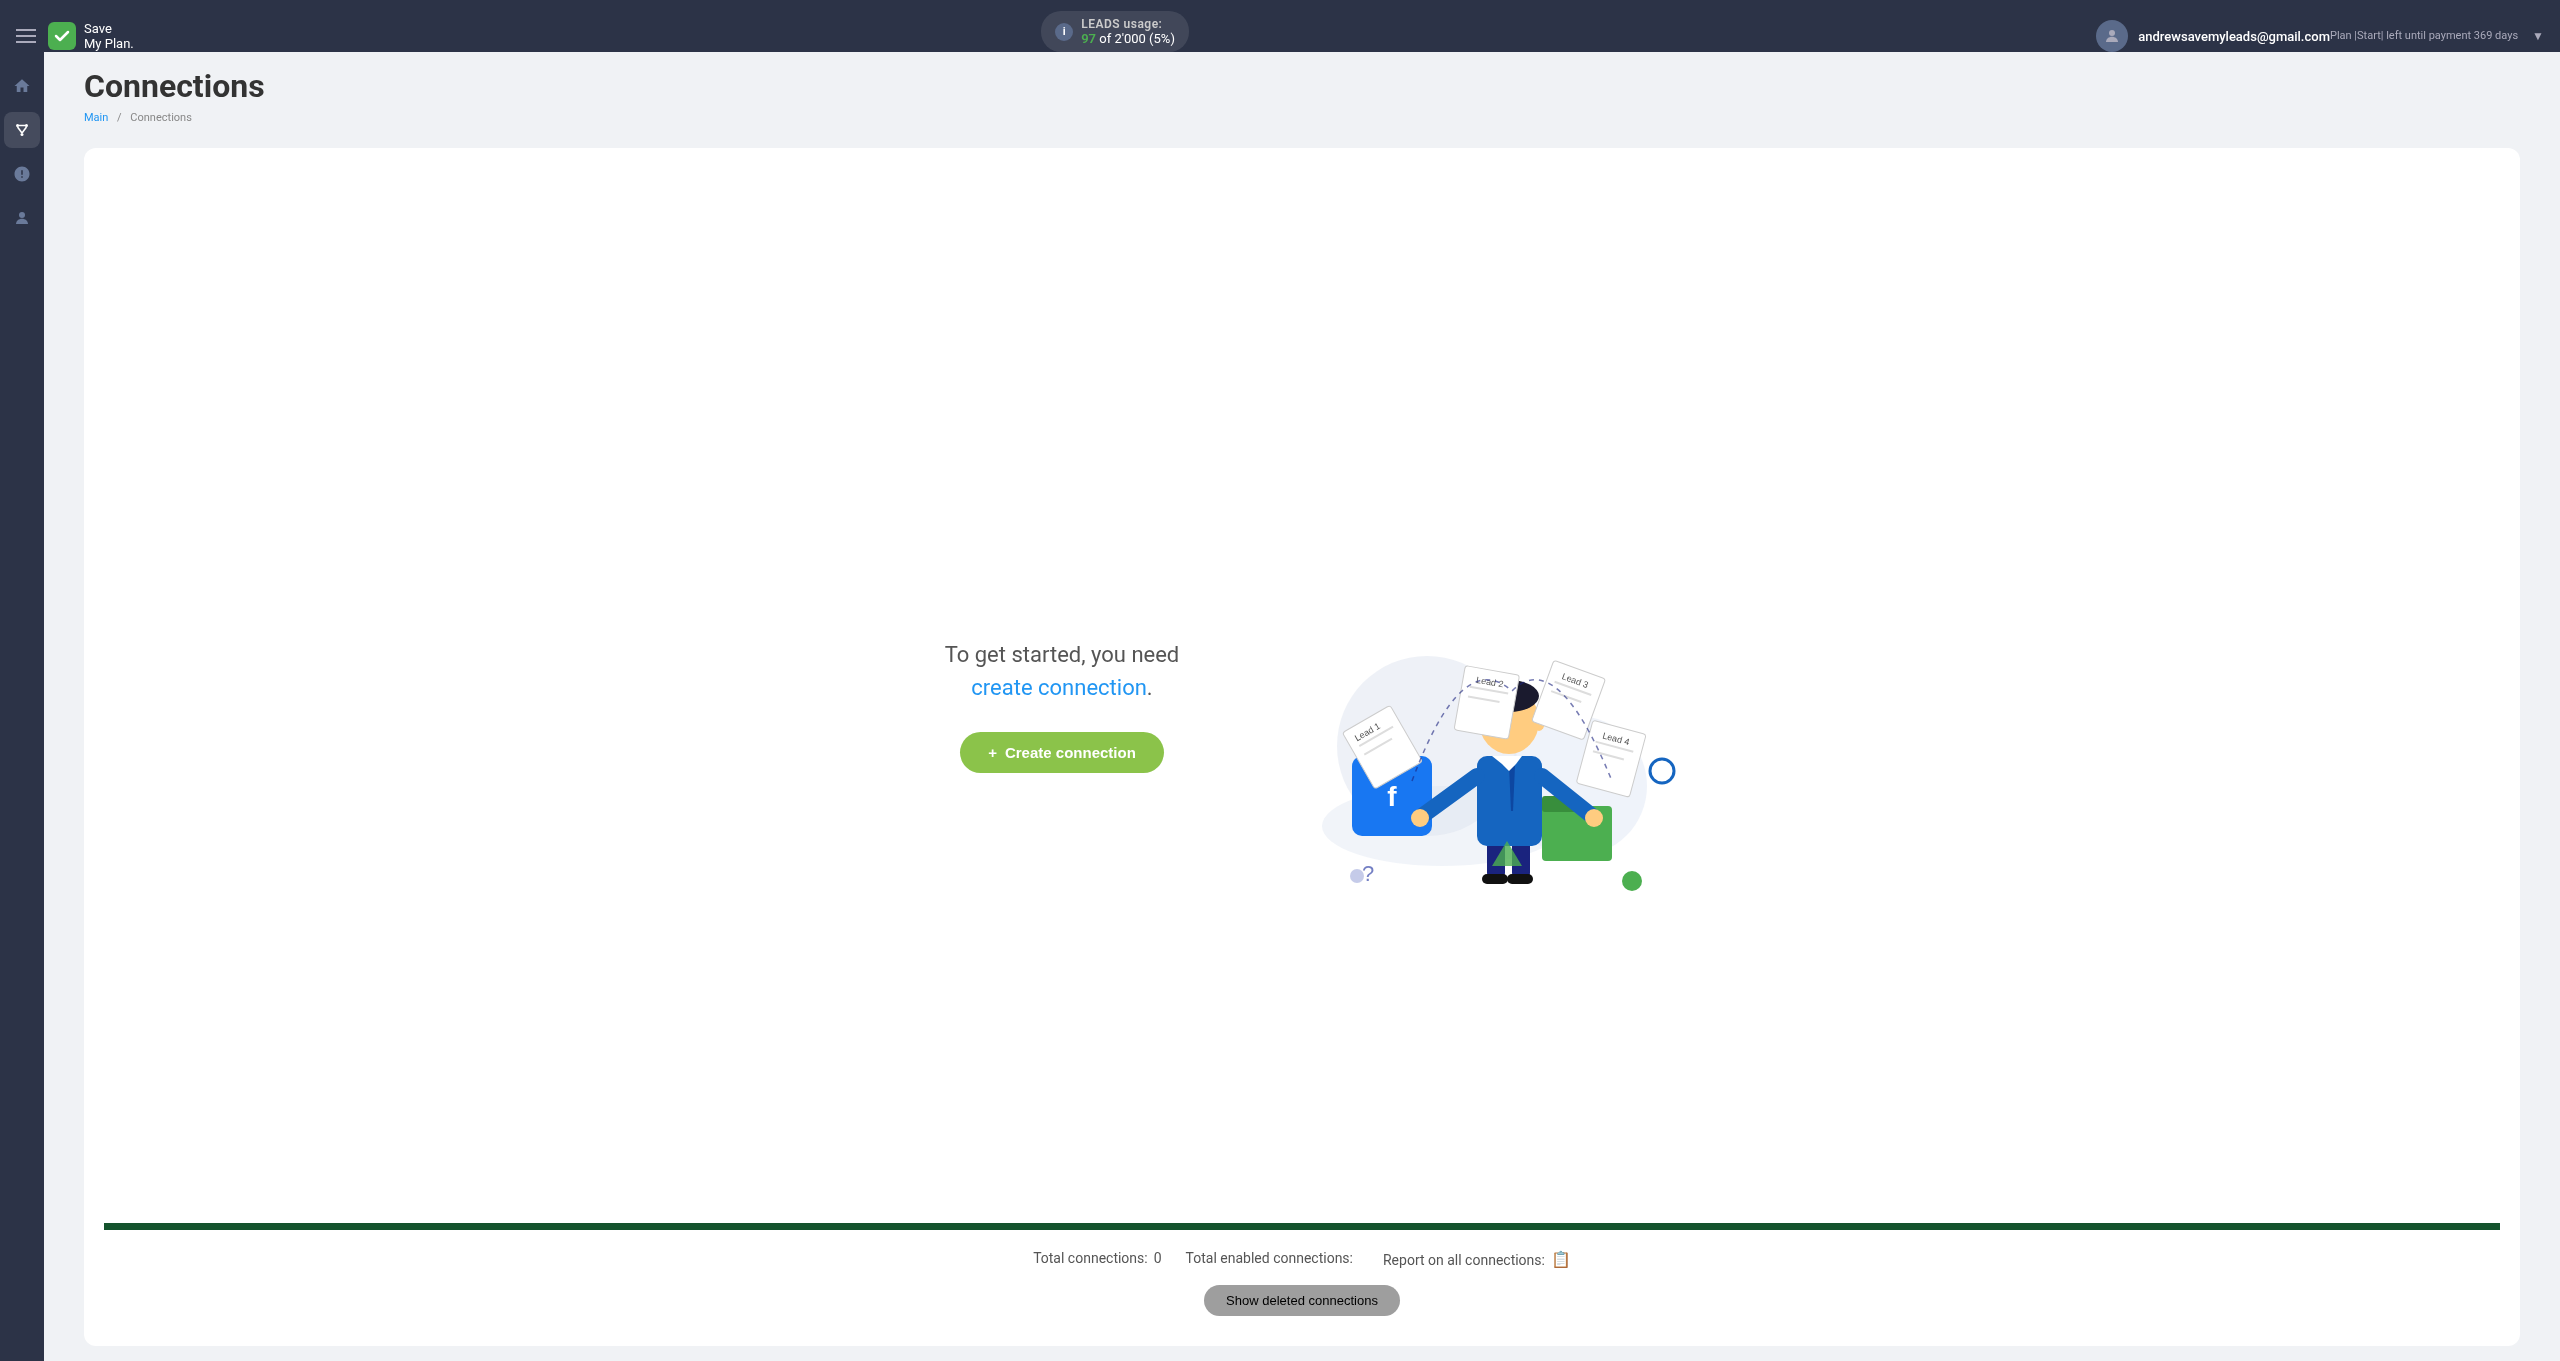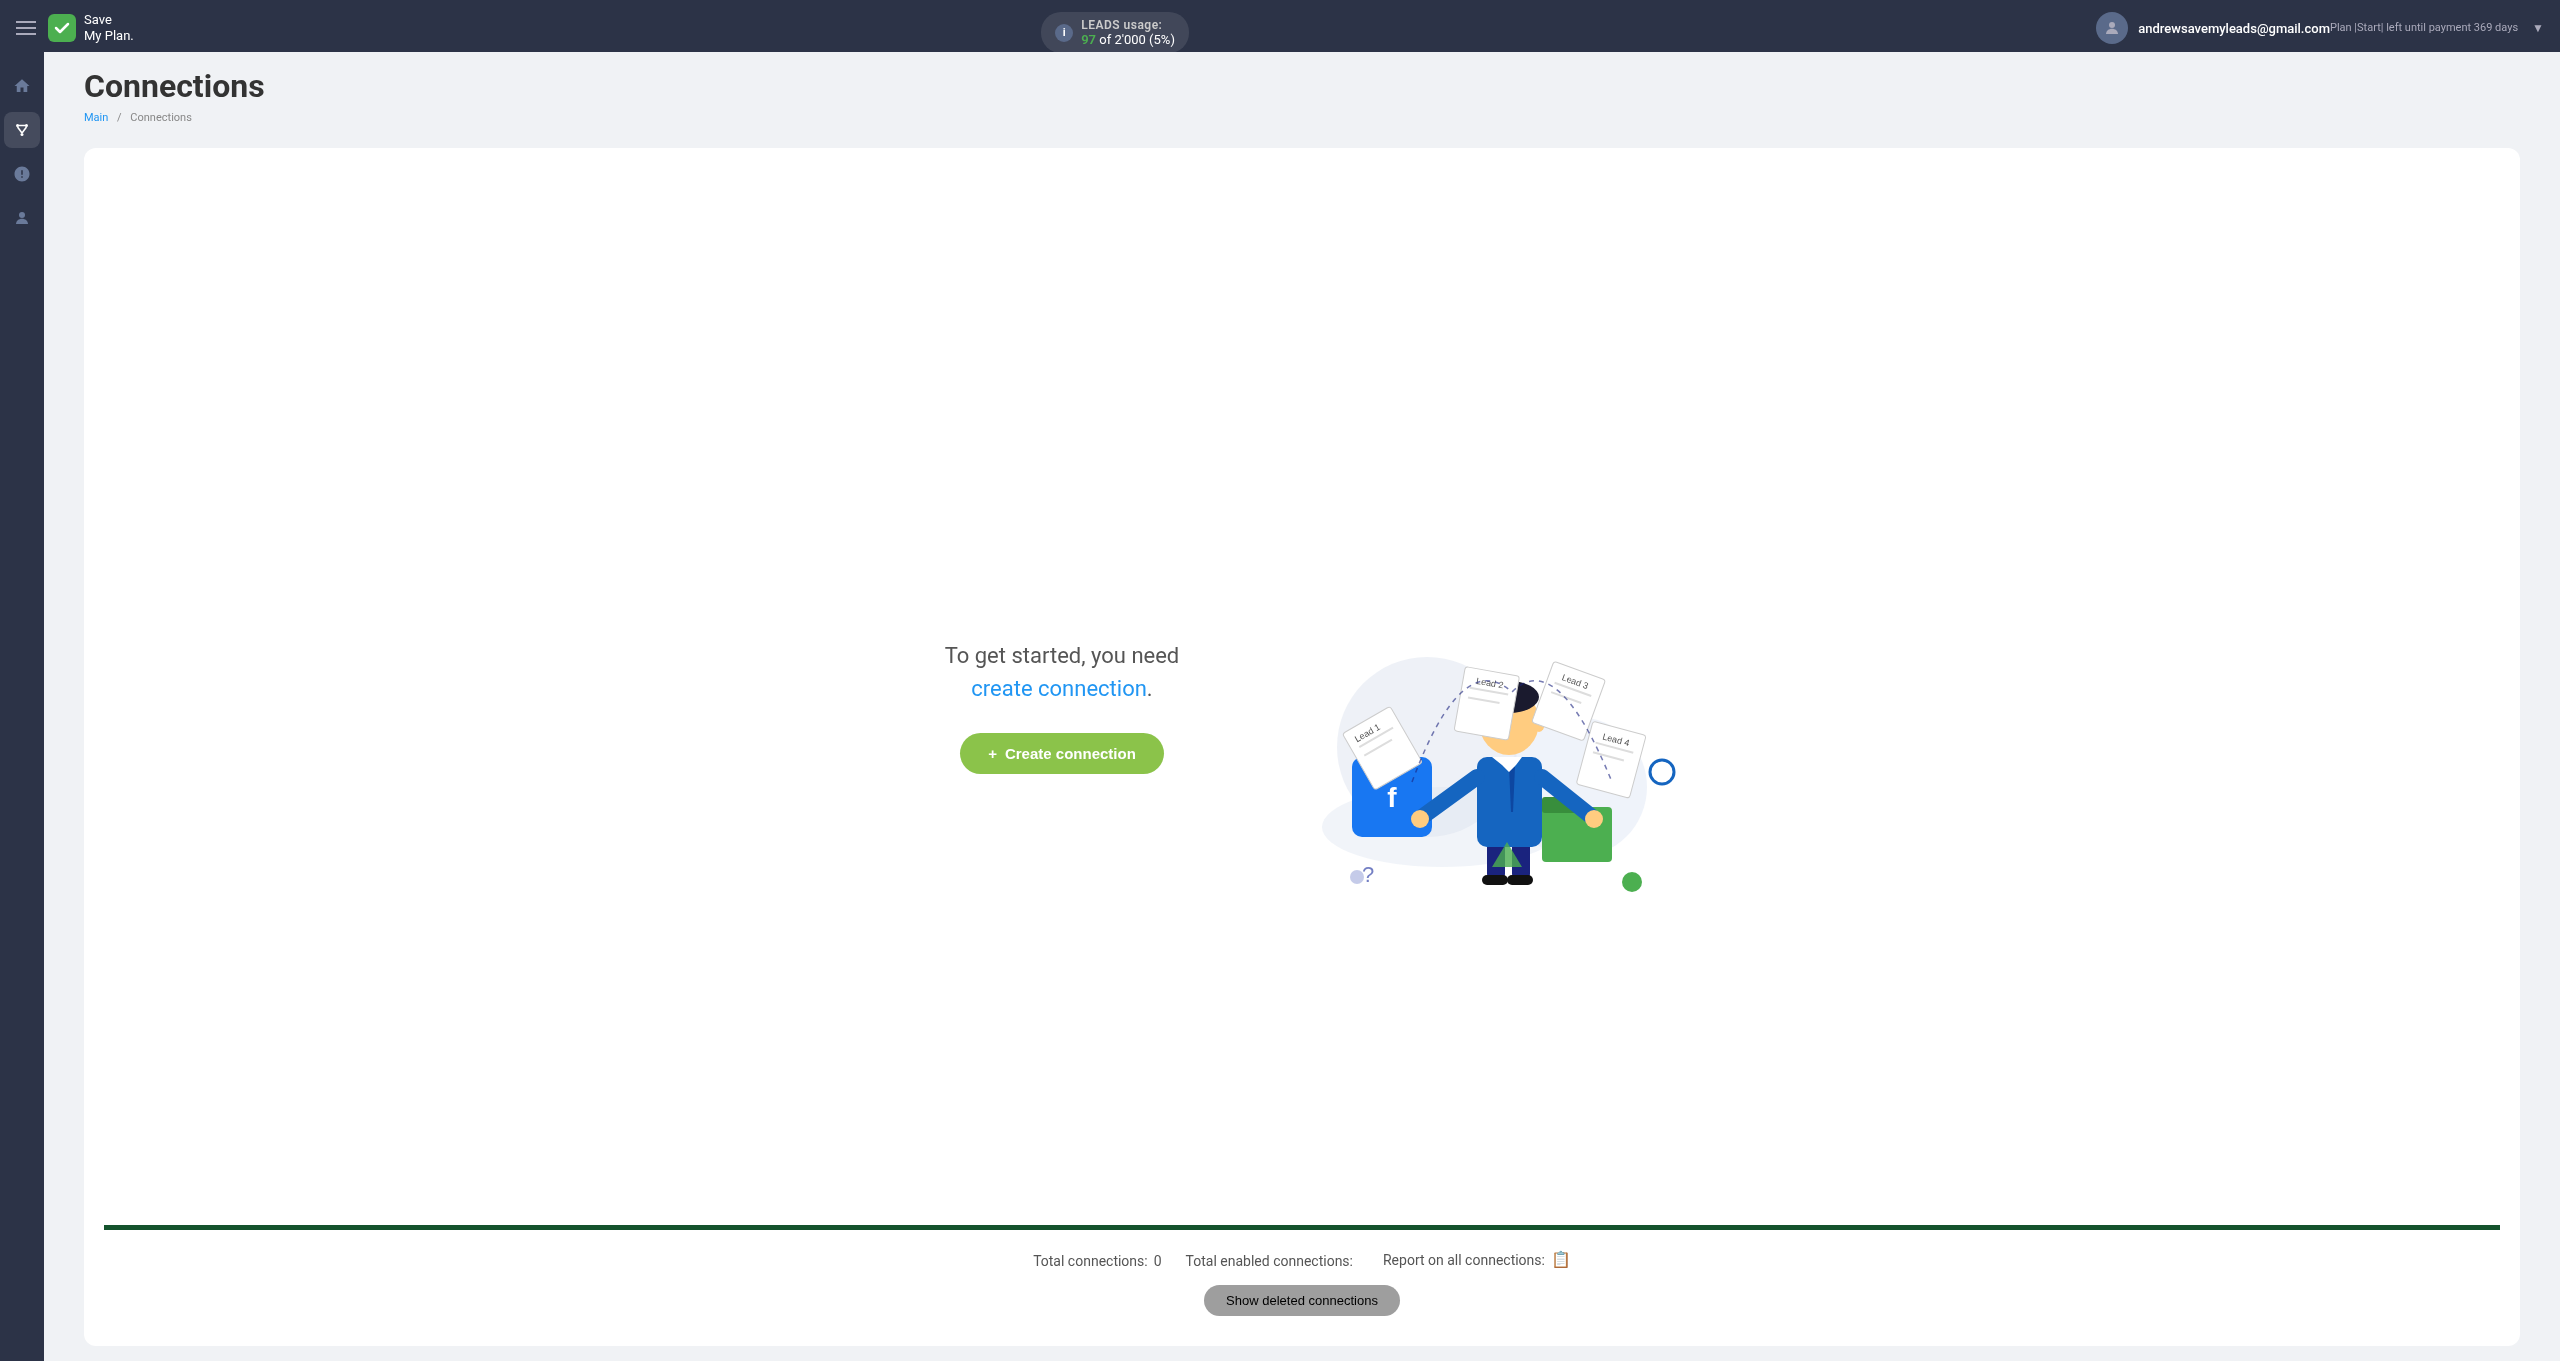--- a/index.html
+++ b/index.html
@@ -3,23 +3,23 @@
   <meta charset="utf-8">
   <style>
     * { margin: 0; padding: 0; box-sizing: border-box; }
     body { font-family: -apple-system, BlinkMacSystemFont, 'Segoe UI', Roboto, sans-serif; background: #f0f2f5; display: flex; flex-direction: column; height: 100vh; overflow: hidden; }
 
     
     .topbar {
       background: #2c3347;
       height: 52px;
       display: flex;
-      align-items: flex-start;
+      align-items: flex-end;
       justify-content: space-between;
-      padding: 12px 16px;
+      padding: 0 16px;
       flex-shrink: 0;
       z-index: 100;
     }
     .topbar-left { display: flex; align-items: center; gap: 12px; }
     .hamburger { color: #aab; cursor: pointer; font-size: 18px; display: flex; flex-direction: column; gap: 4px; }
     .hamburger span { display: block; width: 20px; height: 2px; background: #aab; }
     .logo { display: flex; align-items: center; gap: 8px; }
     .logo-icon { width: 28px; height: 28px; background: #4caf50; border-radius: 6px; display: flex; align-items: center; justify-content: center; }
     .logo-icon svg { width: 16px; height: 16px; }
     .logo-text { color: #fff; font-size: 15px; font-weight: 600; line-height: 1.2; }
@@ -162,26 +162,26 @@
 
     
     .illus-svg {
       width: 100%;
       height: 100%;
     }
 
     
     .stats-footer {
       display: flex;
-      align-items: flex-end;
+      align-items: flex-start;
       gap: 24px;
       padding-top: 20px;
       font-size: 14px;
       color: #555;
-      border-top: 5px solid #14532d;
+      border-top: 7px solid #14532d;
       width: 100%;
       justify-content: center;
     }
     .stat-item { display: flex; align-items: center; gap: 6px; }
     .report-icon { font-size: 16px; color: #888; cursor: pointer; }
 
     .show-deleted-btn {
       margin-top: 16px;
       background: #9e9e9e;
       color: #000000;

